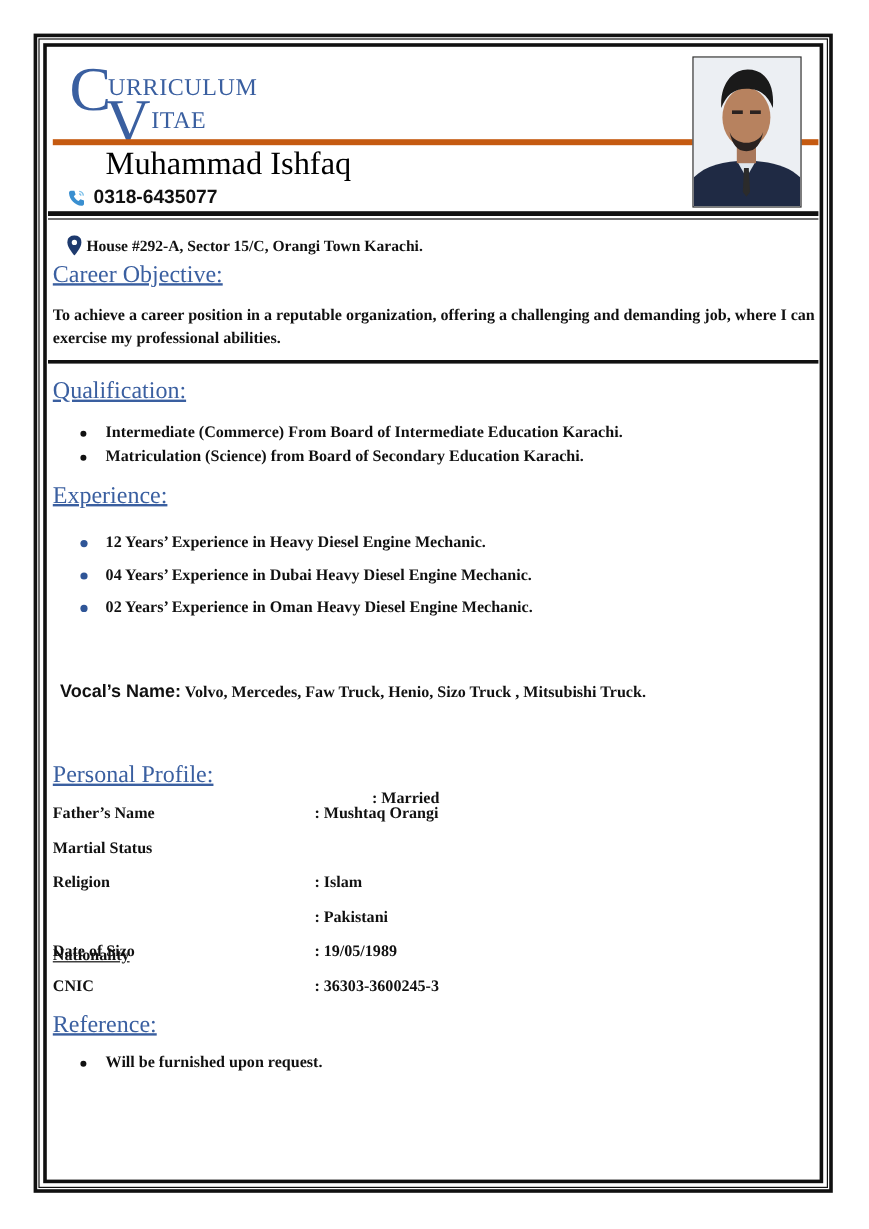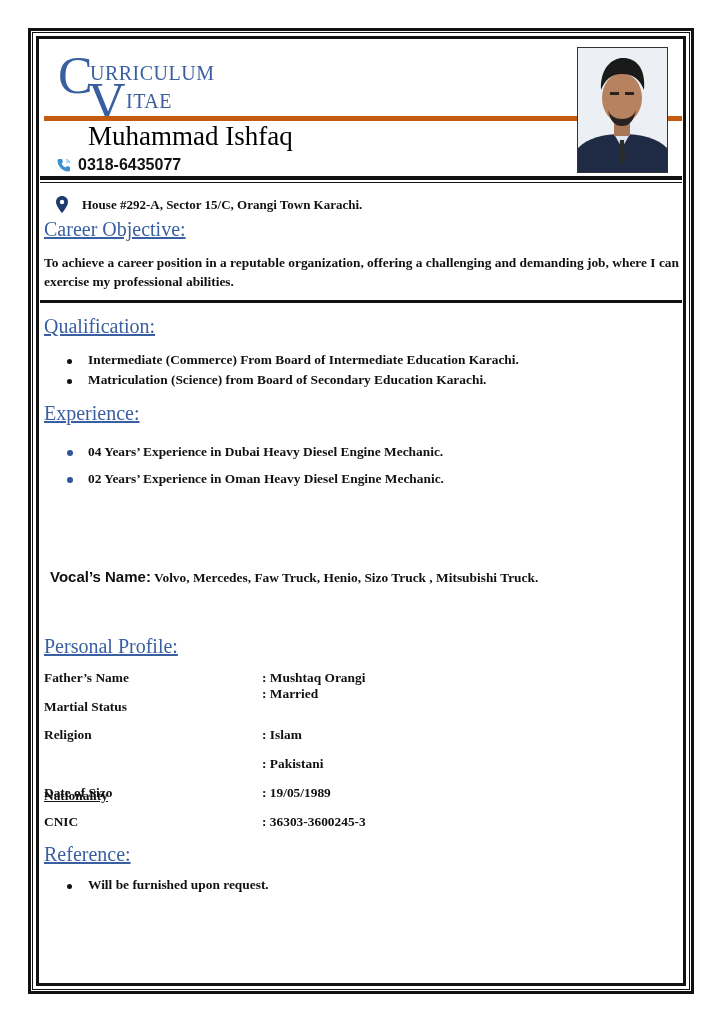--- a/index.html
+++ b/index.html
@@ -17,21 +17,21 @@
   .orange-rule { position: absolute; left: 44px; top: 116px; width: 638px; height: 5px; background: #c55a11; }
   .name { position: absolute; left: 88px; top: 121px; font-family: "Liberation Serif", serif; font-size: 27px; color: #000000; }
   .phone-row { position: absolute; left: 56px; top: 156px; display: flex; align-items: center; gap: 6px; }
   .phone-icon { width: 16px; height: 16px; }
   .phone { font-family: "Liberation Sans", sans-serif; font-weight: bold; font-size: 16px; }
 
   .photo { position: absolute; left: 577px; top: 47px; width: 89px; height: 124px; border: 1px solid #333; background: #e8e8e8; overflow: hidden; }
   .black-rule-thick { position: absolute; left: 40px; top: 176px; width: 642px; height: 4px; background: #111; }
   .black-rule-thin { position: absolute; left: 40px; top: 182px; width: 642px; height: 1px; background: #111; }
 
-  .address-row { position: absolute; left: 56px; top: 196px; display: flex; align-items: center; gap: 14px; }
+  .address-row { position: absolute; left: 56px; top: 196px; display: flex; align-items: center; gap: 4px; }
   .pin-icon { width: 12px; height: 17px; }
   .address { font-size: 13px; font-weight: bold; }
 
   .heading { position: absolute; left: 44px; font-family: "Liberation Serif", serif; font-size: 20px; color: #3a5fa0; text-decoration: underline; }
   .para { position: absolute; left: 44px; width: 638px; font-size: 13.4px; font-weight: bold; line-height: 19px; }
   .black-rule-2 { position: absolute; left: 40px; top: 300px; width: 642px; height: 3px; background: #111; }
 
   .list { position: absolute; left: 64px; margin: 0; padding: 0; list-style: none; }
   .list li { position: relative; padding-left: 24px; font-size: 13.4px; font-weight: bold; }
   .list li::before { content: ""; position: absolute; left: 3px; top: 7px; width: 5px; height: 5px; border-radius: 50%; background: #111; }
@@ -102,34 +102,35 @@
 <div class="black-rule-2"></div>
 
 <div class="heading" style="top:315px;">Qualification:</div>
 <ul class="list" style="top:352px;">
   <li style="height:20px;">Intermediate (Commerce) From Board of Intermediate Education Karachi.</li>
   <li style="height:20px;">Matriculation (Science) from Board of Secondary Education Karachi.</li>
 </ul>
 
 <div class="heading" style="top:402px;">Experience:</div>
 <ul class="list blue" style="top:444px;">
+  <li style="height:27px;">12 Years’ Experience in Heavy Diesel Engine Mechanic.</li>
   <li style="height:27px;">04 Years’ Experience in Dubai Heavy Diesel Engine Mechanic.</li>
   <li style="height:27px;">02 Years’ Experience in Oman Heavy Diesel Engine Mechanic.</li>
 </ul>
 
 <div class="vocal">
   <span class="vocal-label">Vocal’s Name:</span><span> Volvo, Mercedes, Faw Truck, Henio, Sizo Truck , Mitsubishi Truck.</span>
 </div>
 
 <div class="heading" style="top:635px;">Personal Profile:</div>
 
 <div class="profile-row" style="top:670px;">Father’s Name</div>
 <div class="profile-value" style="top:670px;">: Mushtaq Orangi</div>
 <div class="profile-row" style="top:699px;">Martial Status</div>
-<div class="profile-value" style="top:686px;">: Married</div>
+<div class="profile-value" style="top:657px;margin-left:48px;">: Married</div>
 <div class="profile-row" style="top:727px;">Religion</div>
 <div class="profile-value" style="top:727px;">: Islam</div>
 <div class="profile-row" style="top:788px;text-decoration:underline;">Nationality</div>
 <div class="profile-value" style="top:756px;">: Pakistani</div>
 <div class="profile-row" style="top:785px;">Date of Sizo</div>
 <div class="profile-value" style="top:785px;">: 19/05/1989</div>
 <div class="profile-row" style="top:814px;">CNIC</div>
 <div class="profile-value" style="top:814px;">: 36303-3600245-3</div>
 
 <div class="heading" style="top:843px;">Reference:</div>

